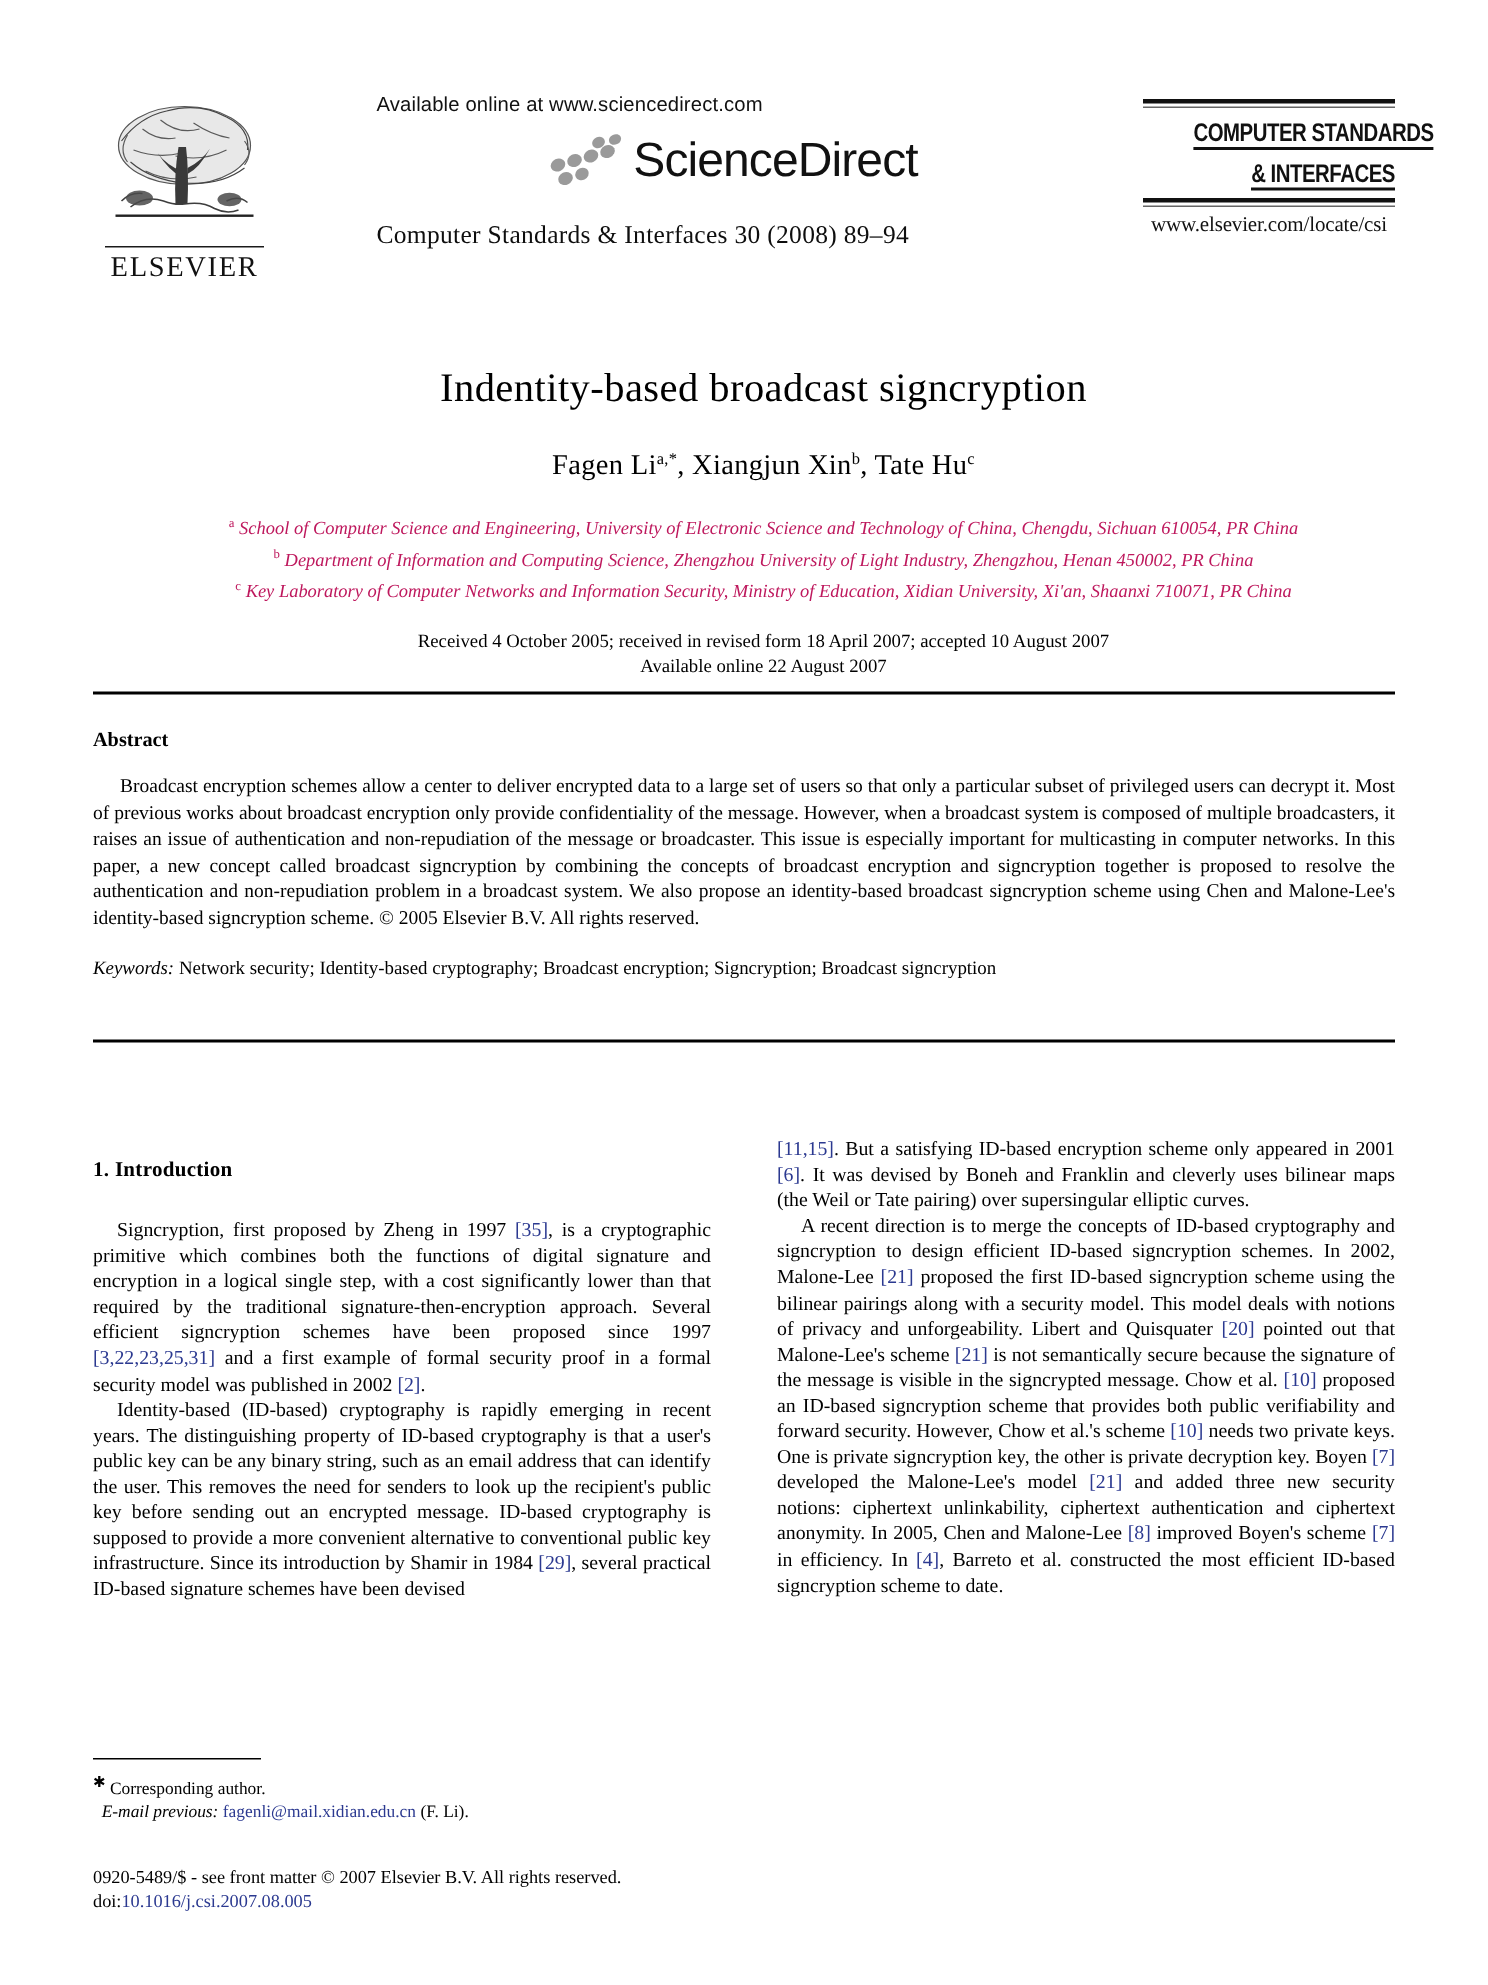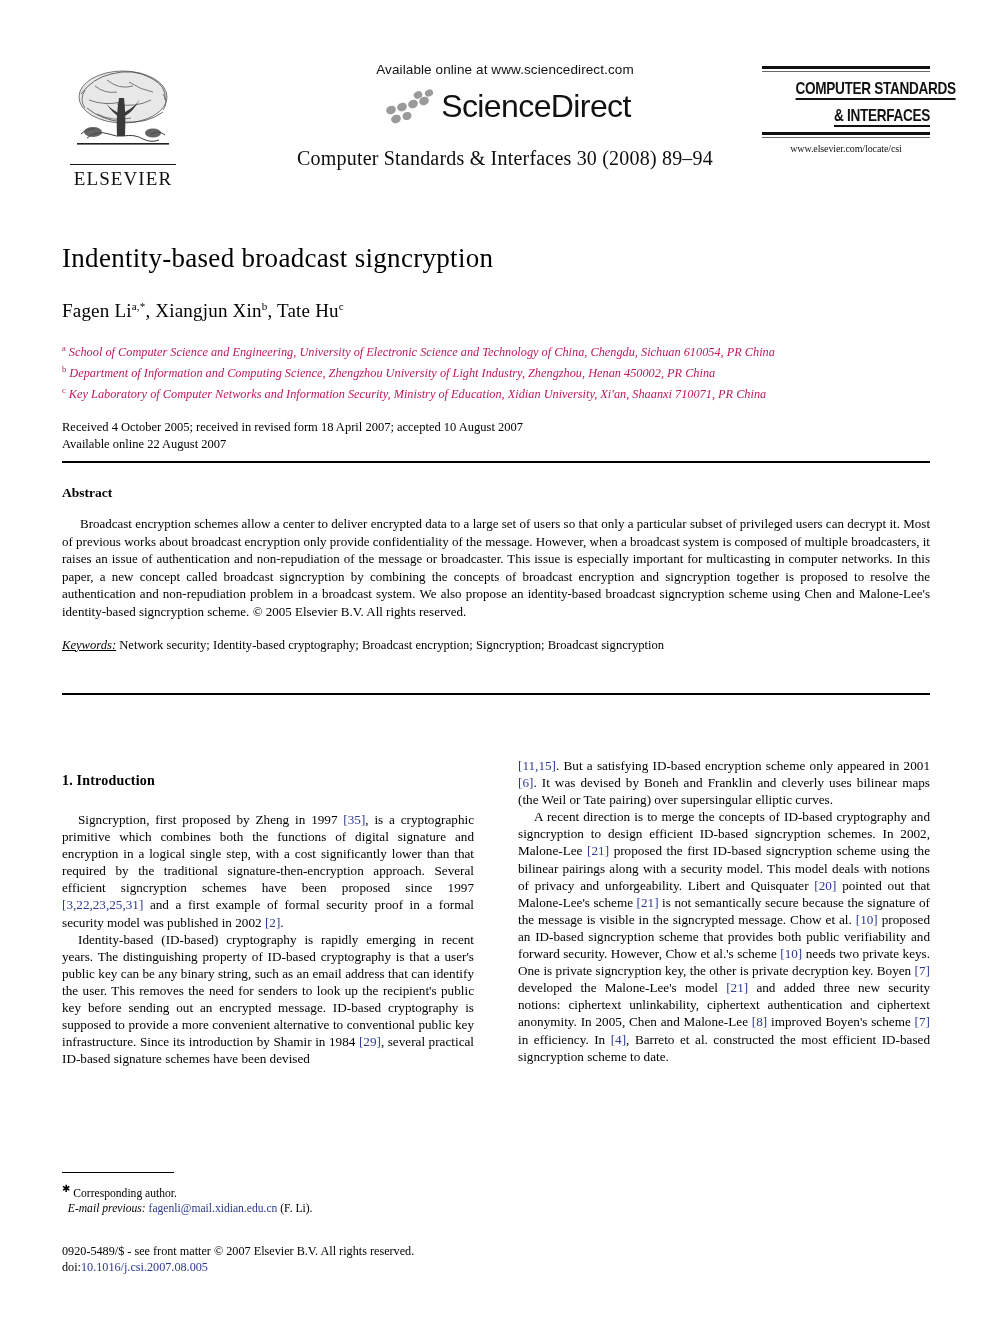--- a/index.html
+++ b/index.html
@@ -52,23 +52,22 @@
   }
   .elsevier-rule {
     width: 106px;
     height: 1.4px;
     background: #1a1a1a;
     margin: 0 auto 3px auto;
   }
 
   .sd-block {
     position: absolute;
-    left: 208px; top: 0px;
+    left: 189px; top: 0px;
     width: 470px;
-    text-align: center;
   }
   .sd-avail {
     font-family: "Liberation Sans", sans-serif;
     font-size: 13.5px;
     color: #111;
     letter-spacing: 0.1px;
     margin-bottom: 6px;
   }
   .sd-logo-row {
     display: flex;
@@ -81,21 +80,21 @@
     font-family: "Liberation Sans", sans-serif;
     font-size: 32px;
     font-weight: normal;
     color: #111;
     letter-spacing: -0.6px;
     line-height: 34px;
   }
   .sd-journal {
     margin-top: 18px;
     font-family: "Liberation Serif", serif;
-    font-size: 20px;
+    font-size: 17px;
     color: #0e0e0e;
     letter-spacing: 0.2px;
   }
 
   .csi-block {
     position: absolute;
     right: 0px; top: 4px;
     width: 168px;
     text-align: center;
   }
@@ -111,31 +110,32 @@
     transform: scaleX(0.80);
     transform-origin: right center;
     text-align: right;
     margin: 7px 0 6px 0;
     white-space: nowrap;
   }
   .csi-title span { border-bottom: 2px solid #111; }
   .csi-bottom-rules { margin-top: 6px; }
   .csi-url {
     font-family: "Liberation Serif", serif;
-    font-size: 10px;
+    font-size: 14px;
     margin-top: 5px;
     color: #111;
     letter-spacing: -0.1px;
   }
 
   
   .title-block {
     position: absolute;
-    left: 62px; top: 243px;
+    left: 75px; top: 243px;
     width: 868px;
+    text-align: center;
   }
   .paper-title {
     font-family: "Liberation Serif", serif;
     font-size: 27px;
     font-weight: normal;
     letter-spacing: 0.3px;
     color: #000;
     margin: 0;
   }
   .authors {
@@ -196,21 +196,21 @@
     font-family: "Liberation Serif", serif;
     font-size: 13px;
     line-height: 17.6px;
     text-indent: 0;
   }
   .keywords {
     margin-top: 17px;
     font-family: "Liberation Serif", serif;
     font-size: 12.6px;
   }
-  .keywords i { font-style: italic; text-decoration: underline; }
+  .keywords i { font-style: italic; }
 
   
   .body-cols {
     position: absolute;
     left: 62px; top: 757px;
     width: 868px;
     height: 420px;
   }
   .col {
     position: absolute;

